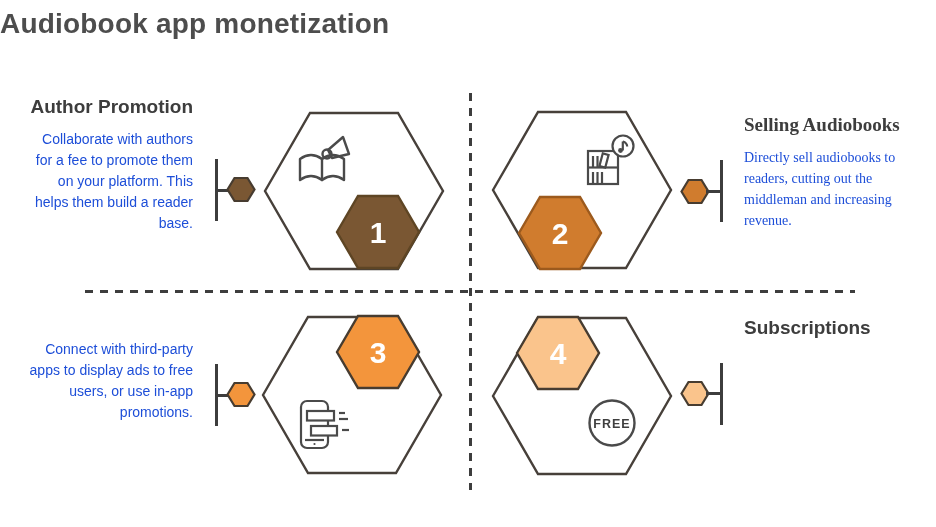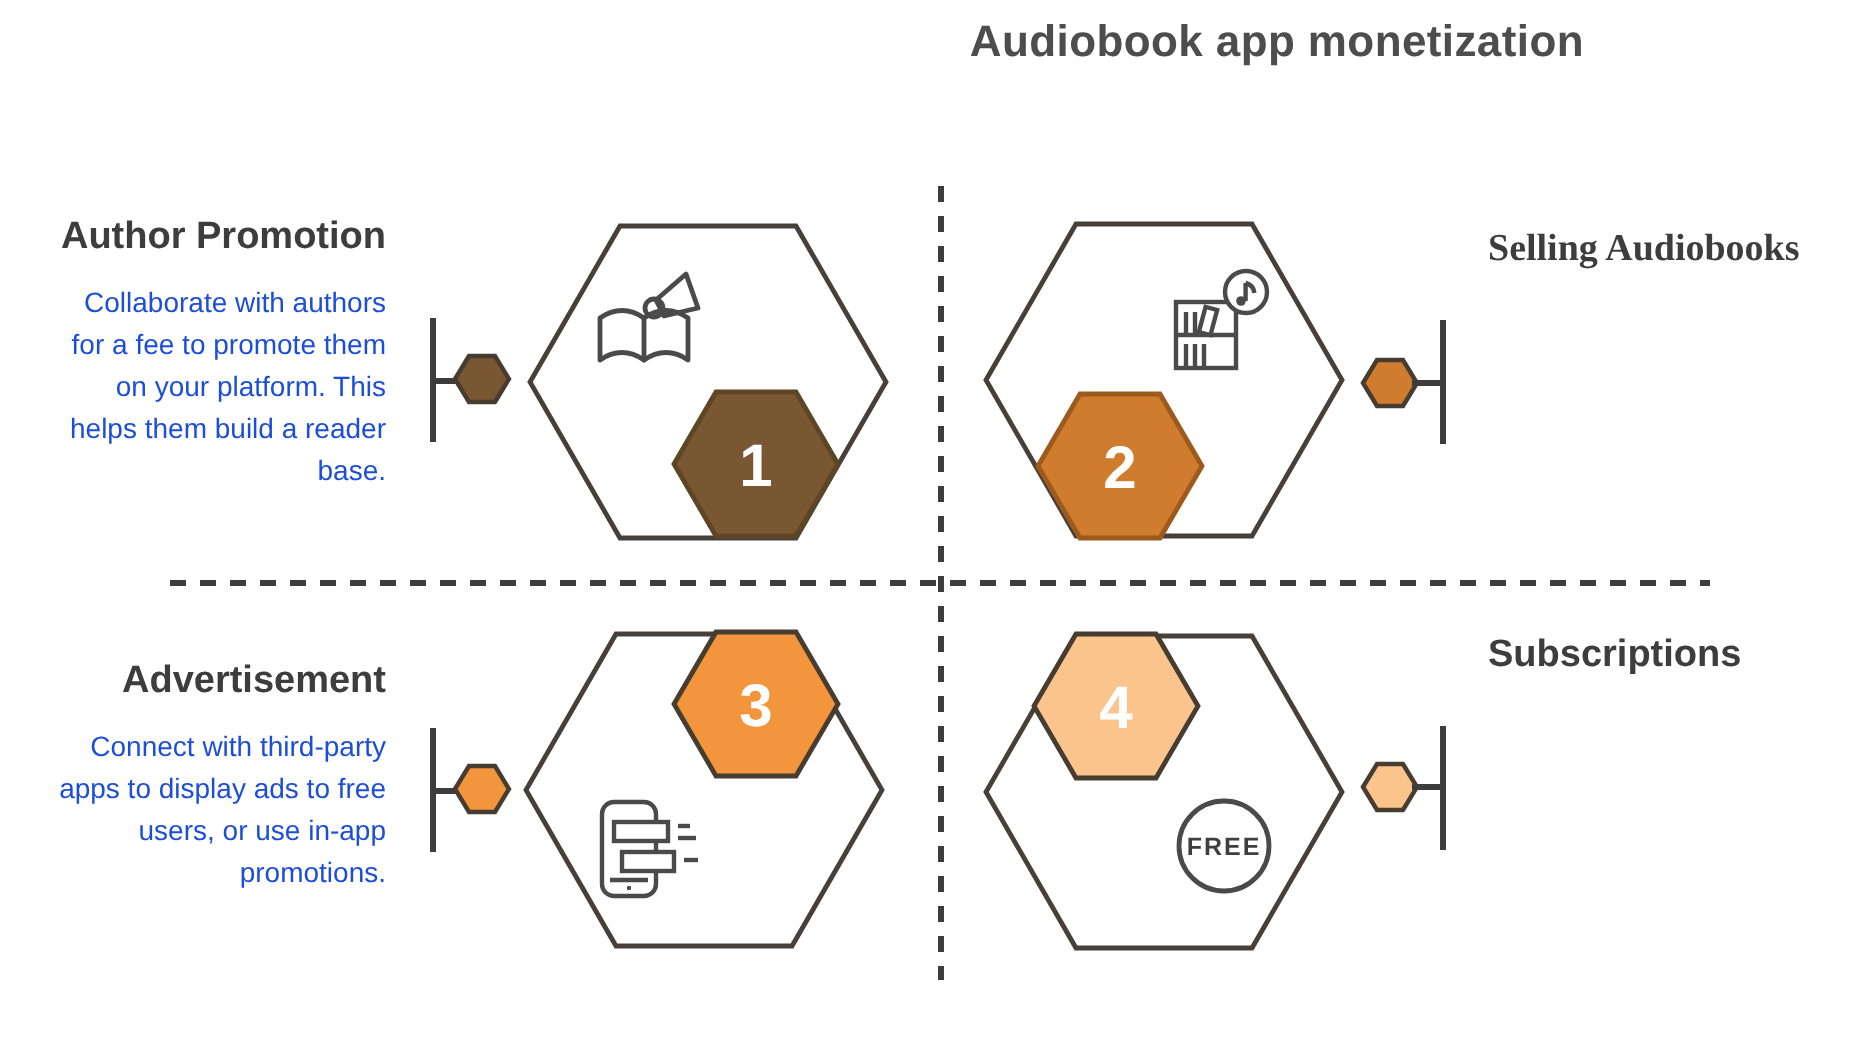--- a/index.html
+++ b/index.html
@@ -1,31 +1,31 @@
 <!DOCTYPE html>
 <html><head>
 <meta charset="utf-8">
 <style>
   html,body{margin:0;padding:0;background:#ffffff;}
   body{width:936px;height:527px;position:relative;overflow:hidden;
        font-family:"Liberation Sans","DejaVu Sans",sans-serif;}
-  .title{position:absolute;top:8px;left:0;width:792px;text-align:right;
-         font-size:22px;font-weight:bold;color:#4d4d4d;letter-spacing:.2px;}
+  .title{position:absolute;top:8px;left:0;width:792px;text-align:left;
+         font-size:28px;font-weight:bold;color:#4d4d4d;letter-spacing:.2px;}
   
   .divider-v{position:absolute;left:469px;top:93px;width:3px;height:397px;
              background:repeating-linear-gradient(180deg,#3d3d3d 0 8px,transparent 8px 15px);}
   .divider-h{position:absolute;left:85px;top:290px;width:770px;height:3px;
              background:repeating-linear-gradient(90deg,#3d3d3d 0 8px,transparent 8px 15px);}
   
   .tb{position:absolute;width:165px;}
   .tb.right{text-align:right;}
   .tb.left{text-align:left;}
   .heading{font-size:19px;font-weight:bold;color:#3d3d3d;line-height:24px;}
   .body-text{margin-top:10px;font-size:14px;color:#1d4ed8;line-height:21px;}
-  .tb-tl{left:28px;top:107px;}
+  .tb-tl{left:28px;top:95px;}
   .tb-tr{left:744px;top:113px;font-family:Liberation Serif, serif;}
   .tb-bl{left:28px;top:329px;}
   .tb-br{left:744px;top:316px;}
   
   .conn-v{position:absolute;width:2.5px;height:62px;background:#3d3d3d;}
   .conn-h{position:absolute;height:2.5px;width:14px;background:#3d3d3d;}
   .abs{position:absolute;}
   .num-text{font-size:30px;font-weight:bold;fill:#ffffff;}
   .free-text{font-size:12.5px;font-weight:bold;fill:#3f3f3f;letter-spacing:1px;}
 </style>
@@ -85,24 +85,24 @@
   <polygon points="2,38 23,2 63,2 84,38 63,74 23,74" stroke-width="2.4" stroke="#9c5a1d" fill="#d07c2e"></polygon>
   <text x="43" y="49" text-anchor="middle" class="num-text">2</text>
 </svg>
 <svg class="abs" style="left:680px;top:178px;" width="30" height="27" viewBox="0 0 30 27">
   <polygon points="1.5,13.5 8.5,2 21.5,2 28.5,13.5 21.5,25 8.5,25" stroke-width="2.2" stroke="#473c30" fill="#d07c2e"></polygon>
 </svg>
 <div class="conn-h abs" style="left:706px;top:190px;"></div>
 <div class="conn-v abs" style="left:720px;top:160px;"></div>
 <div class="tb left tb-tr">
   <div class="heading">Selling Audiobooks</div>
+  <div class="body-text">Directly sell audiobooks to readers, cutting out the middleman and increasing revenue.</div>
 </div>
 
 <div class="tb right tb-bl">
-  <div class="heading">Advertisement</div>
   <div class="body-text">Connect with third-party apps to display ads to free users, or use in-app promotions.</div>
 </div>
 <div class="conn-v abs" style="left:215px;top:364px;"></div>
 <div class="conn-h abs" style="left:217px;top:394px;"></div>
 <svg class="abs" style="left:226px;top:381px;" width="30" height="27" viewBox="0 0 30 27">
   <polygon points="1.5,13.5 8.5,2 21.5,2 28.5,13.5 21.5,25 8.5,25" stroke-width="2.2" stroke="#473c30" fill="#f3953c"></polygon>
 </svg>
 <svg class="abs" style="left:261px;top:315px;" width="182" height="160" viewBox="0 0 182 160">
   <polygon points="2,80 47,2 135,2 180,80 135,158 47,158" fill="#ffffff" stroke="#47403a" stroke-width="2.4"></polygon>
 </svg>

